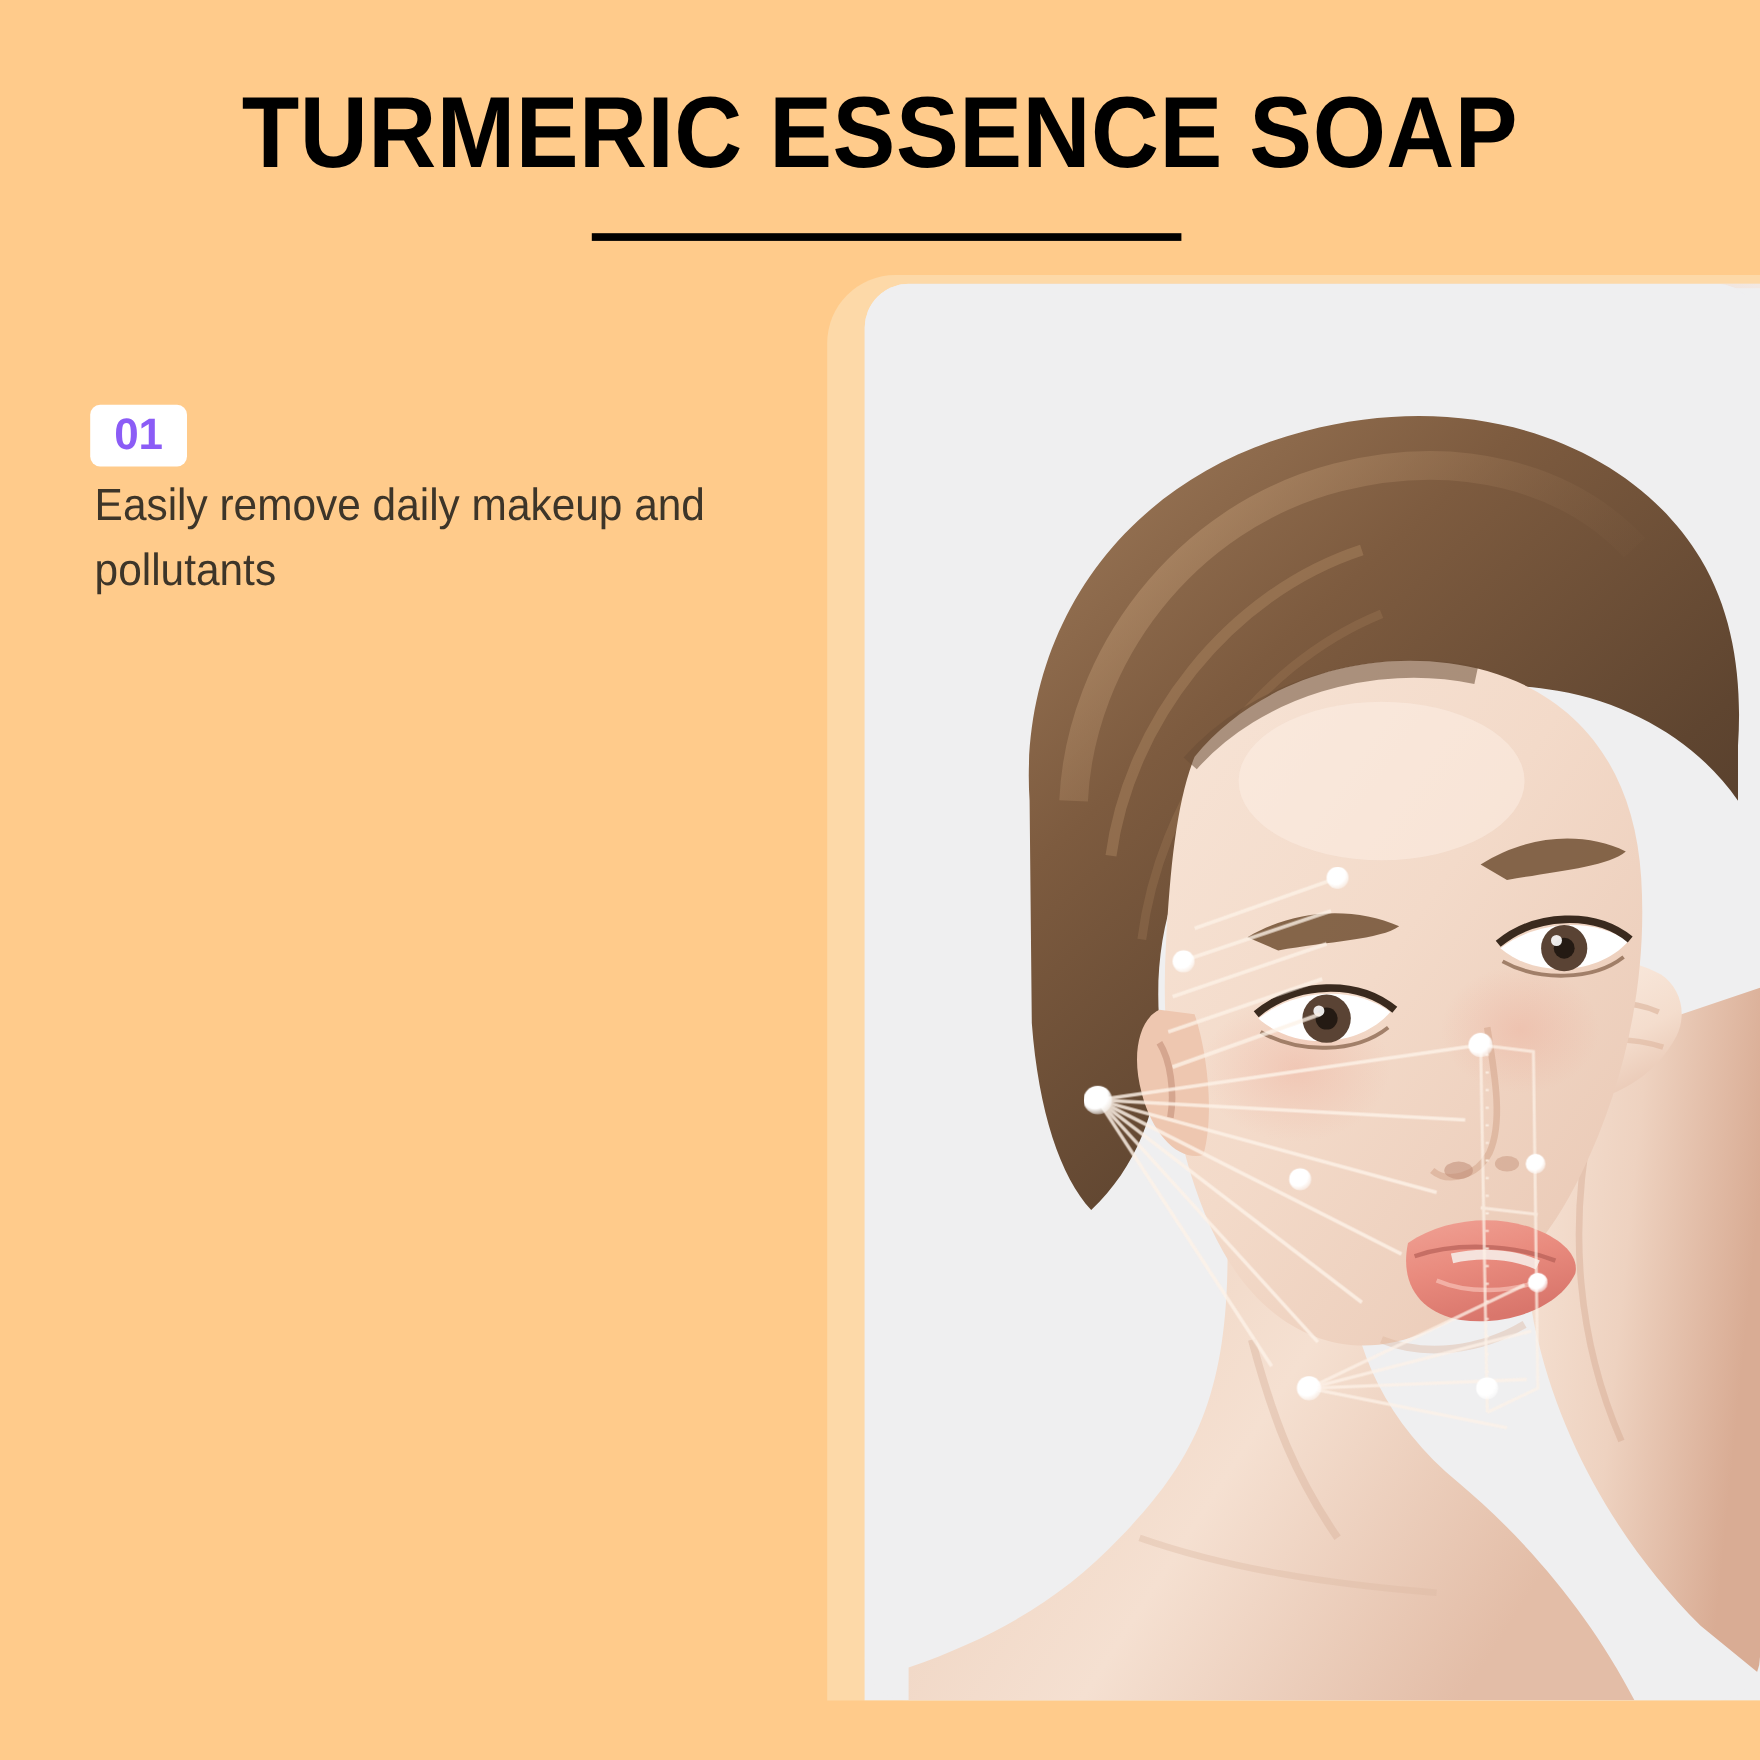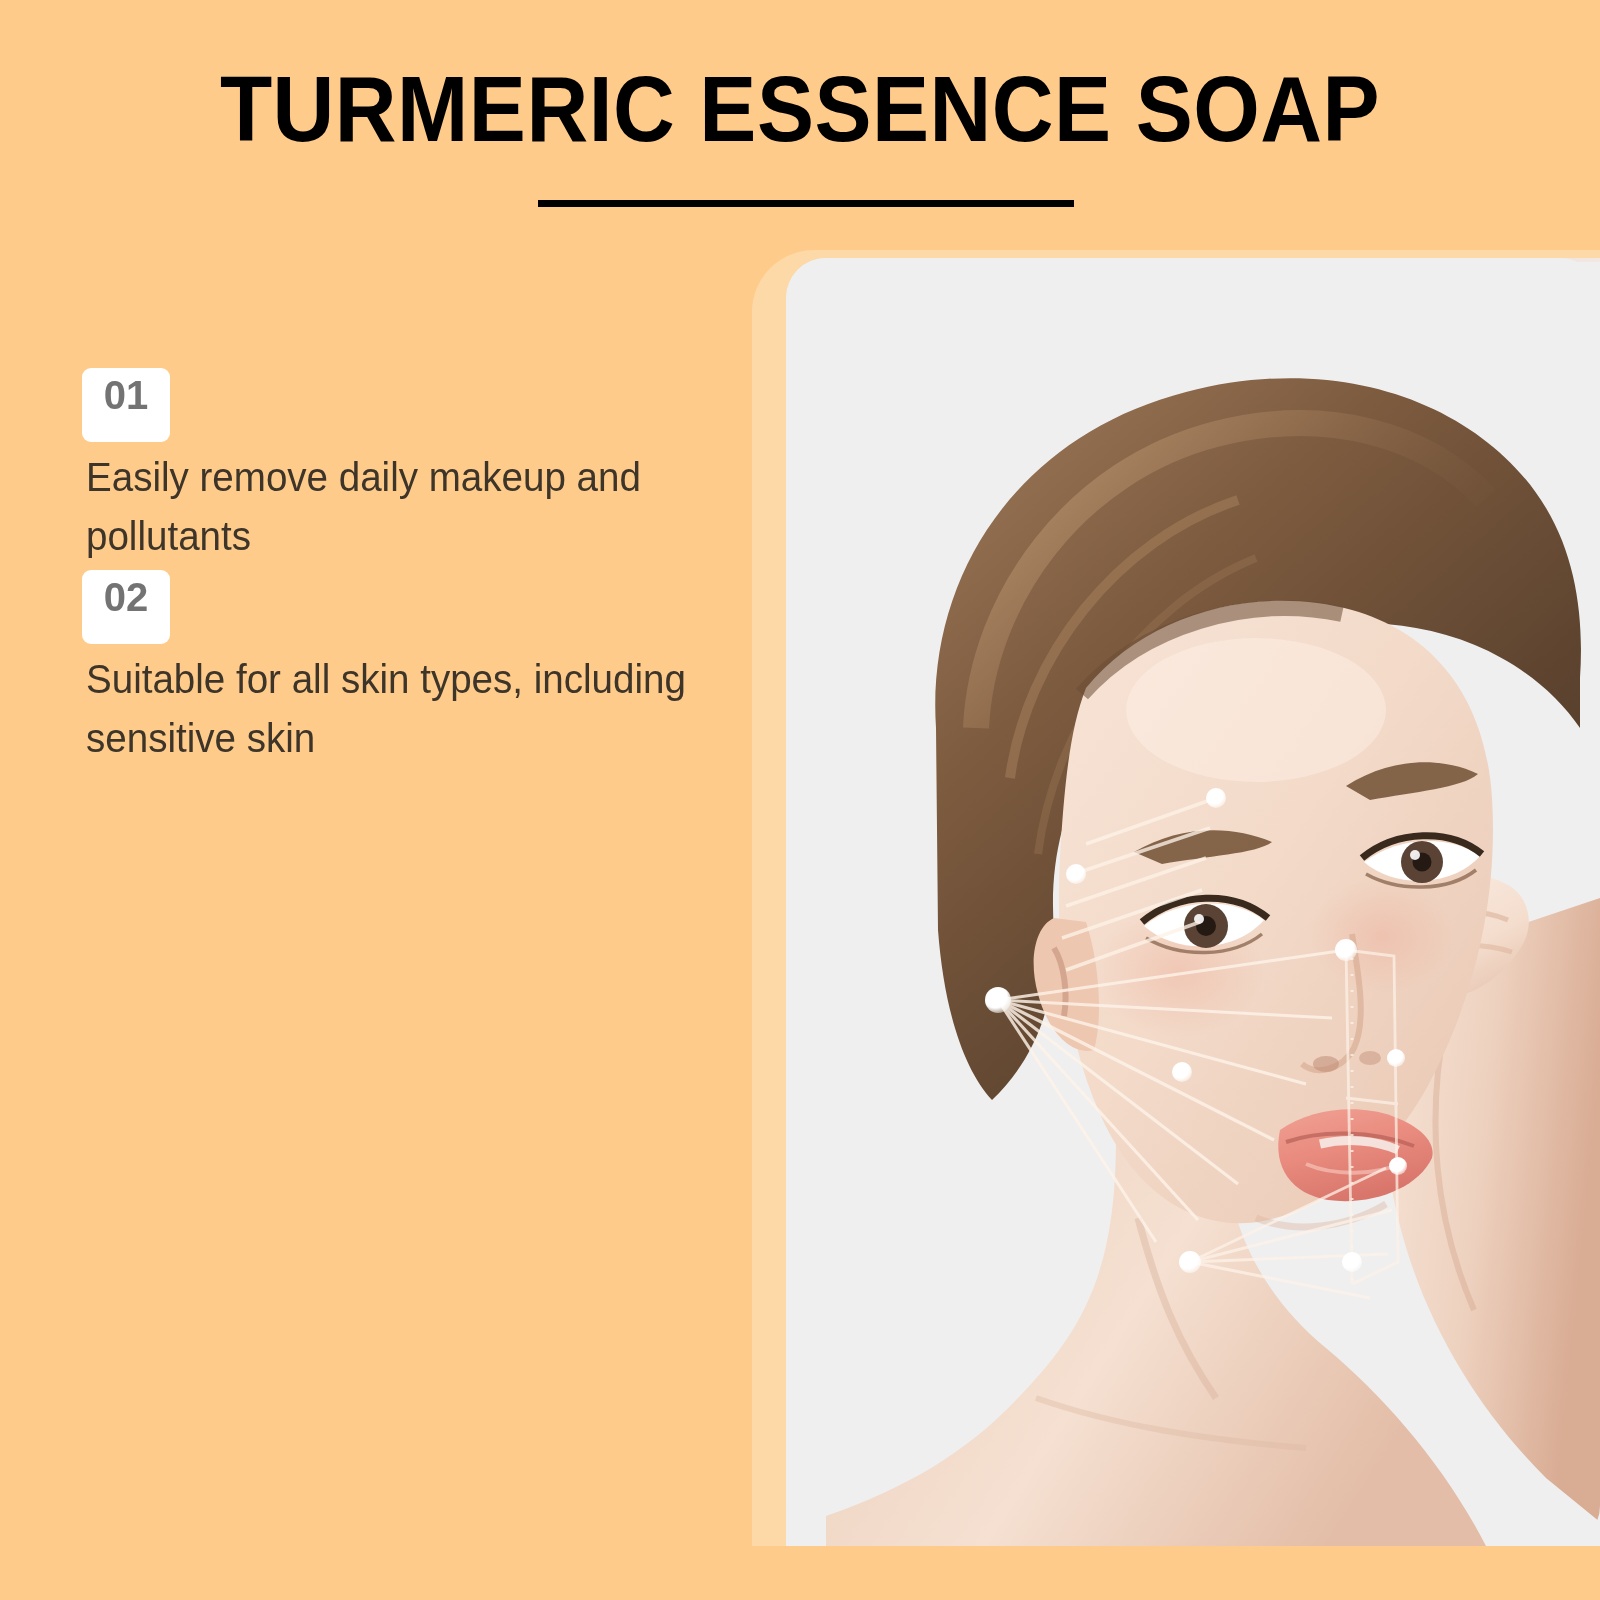--- a/index.html
+++ b/index.html
@@ -5,21 +5,21 @@
   html,body{margin:0;padding:0;}
   body{
     width:1600px;height:1600px;overflow:hidden;
     background:#FFCB8B;
     font-family:"Liberation Sans",sans-serif;
     position:relative;
   }
 
   
   #title-block{
-    position:absolute;left:0;top:0;width:1600px;height:240px;
+    position:absolute;left:0;top:12px;width:1600px;height:240px;
   }
   #page-title{
     position:absolute;left:0;top:58px;width:1600px;
     text-align:center;
     font-family:"Liberation Sans",sans-serif;
     font-weight:700;
     font-size:92px;
     line-height:102px;
     letter-spacing:0.5px;
     color:#000000;
@@ -33,29 +33,29 @@
   }
 
   
   #feature-list{
     position:absolute;left:82px;top:368px;width:612px;
   }
   .feature-item{position:relative;margin:0 0 4px 0;}
   .badge{
     display:inline-block;
     min-width:88px;
-    padding:4px 14px 24px 14px;
+    padding:4px 14px 6px 14px;
     background:#FFFFFF;
     border-radius:9px;
     text-align:center;
     font-family:"Liberation Sans",sans-serif;
     font-weight:700;
     font-size:40px;
     line-height:46px;
-    color:#737373;
+    color:#8b5cf6;
     box-sizing:border-box;
   }
   .feature-text{
     margin:6px 0 0 4px;
     font-family:"Liberation Sans",sans-serif;
     font-weight:300;
     font-size:41px;
     line-height:59px;
     color:#3D3529;
     transform:scaleX(0.94);
@@ -97,24 +97,20 @@
   <div id="title-rule"></div>
 </div>
 
 <div id="feature-list">
 
   <div class="feature-item">
     <div class="badge">01</div>
     <div class="feature-text">Easily remove daily makeup and pollutants</div>
   </div>
 
-  <div class="feature-item">
-    <div class="badge">02</div>
-    <div class="feature-text">Suitable for all skin types, including sensitive skin</div>
-  </div>
 
 
 
 </div>
 
 <div id="photo-card">
   <div id="photo-frame">
     <div id="photo-top-line"></div>
 
     <svg id="model" viewBox="0 0 814 1288" preserveAspectRatio="xMidYMid slice">

